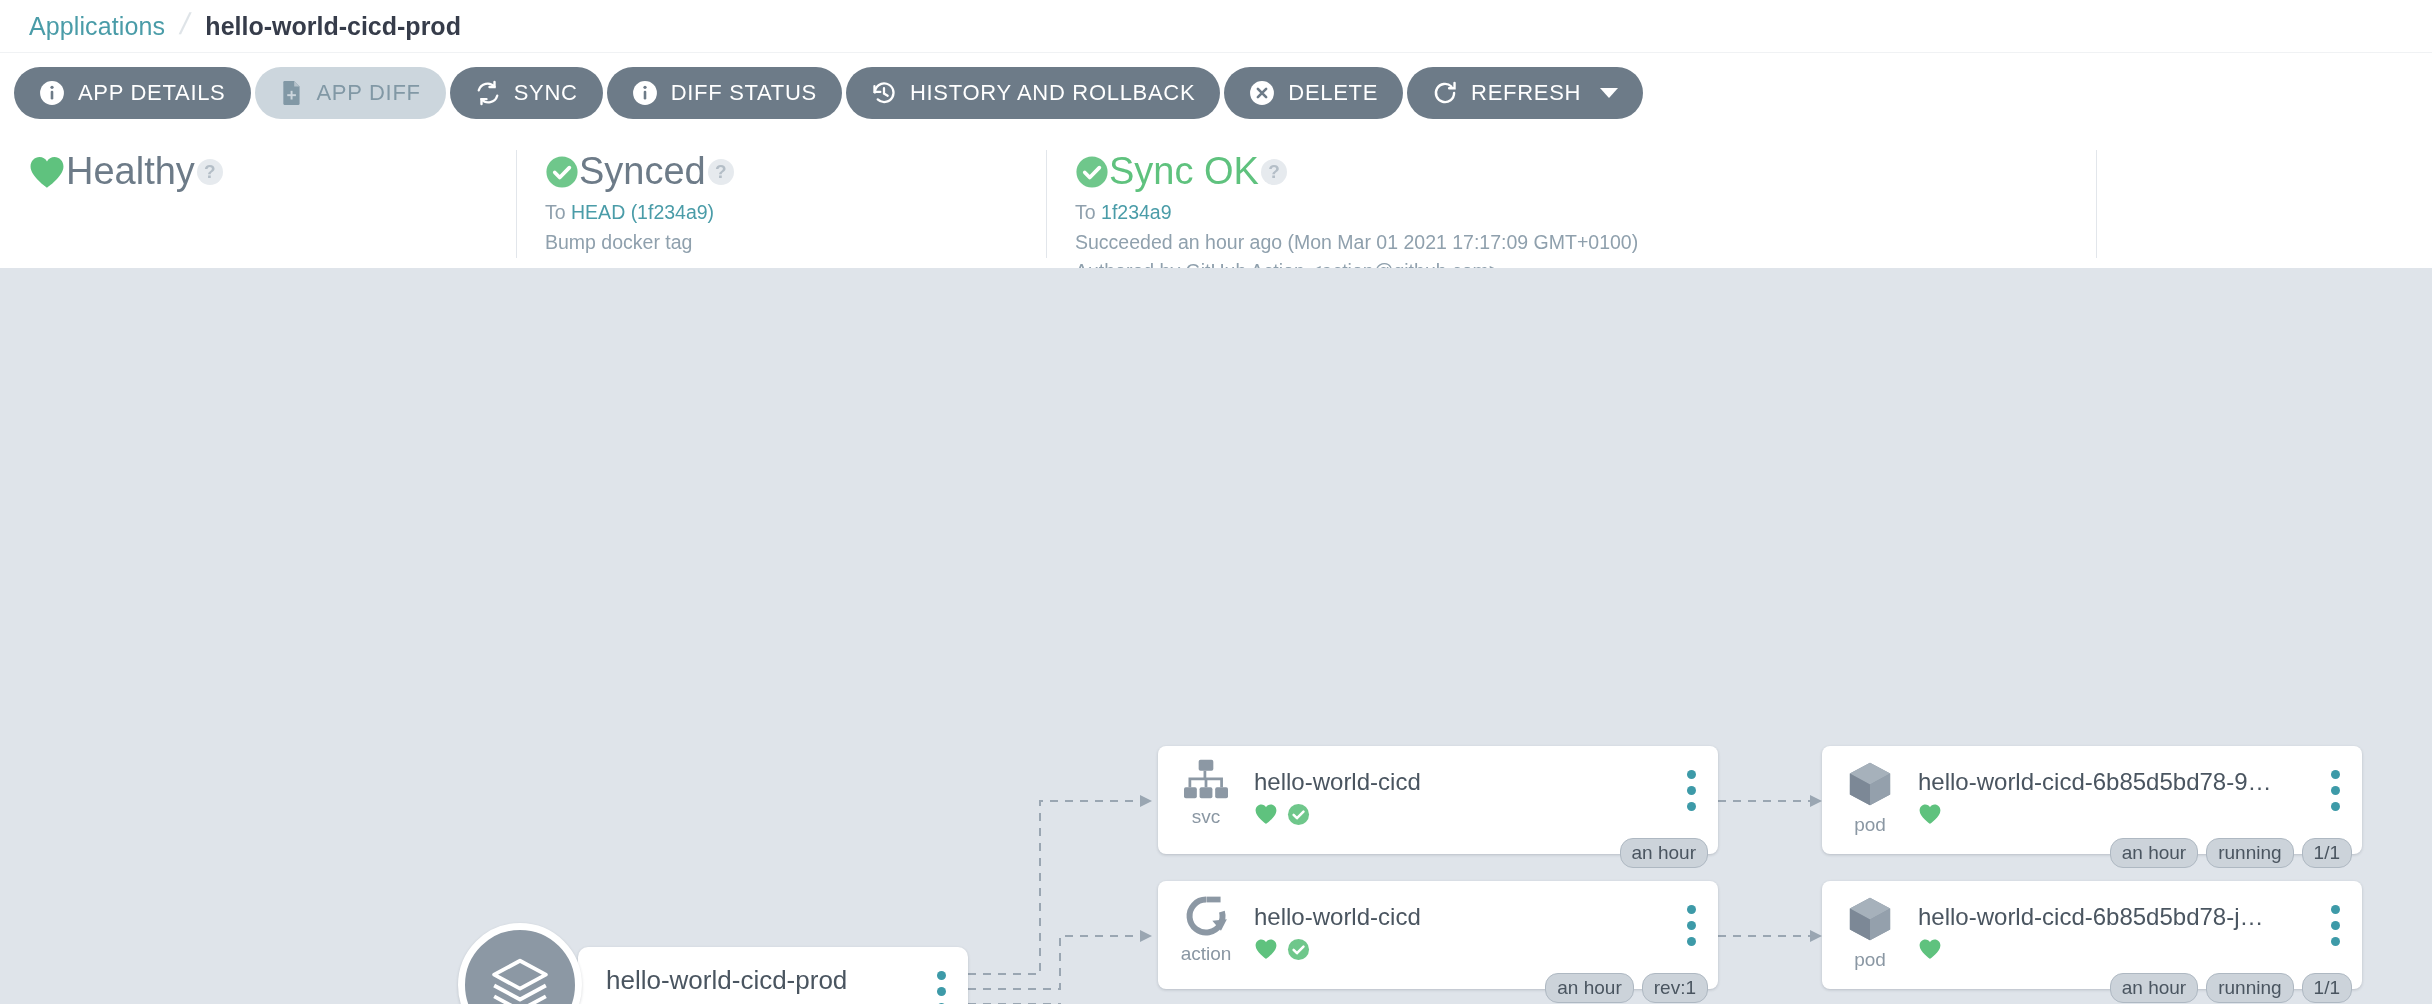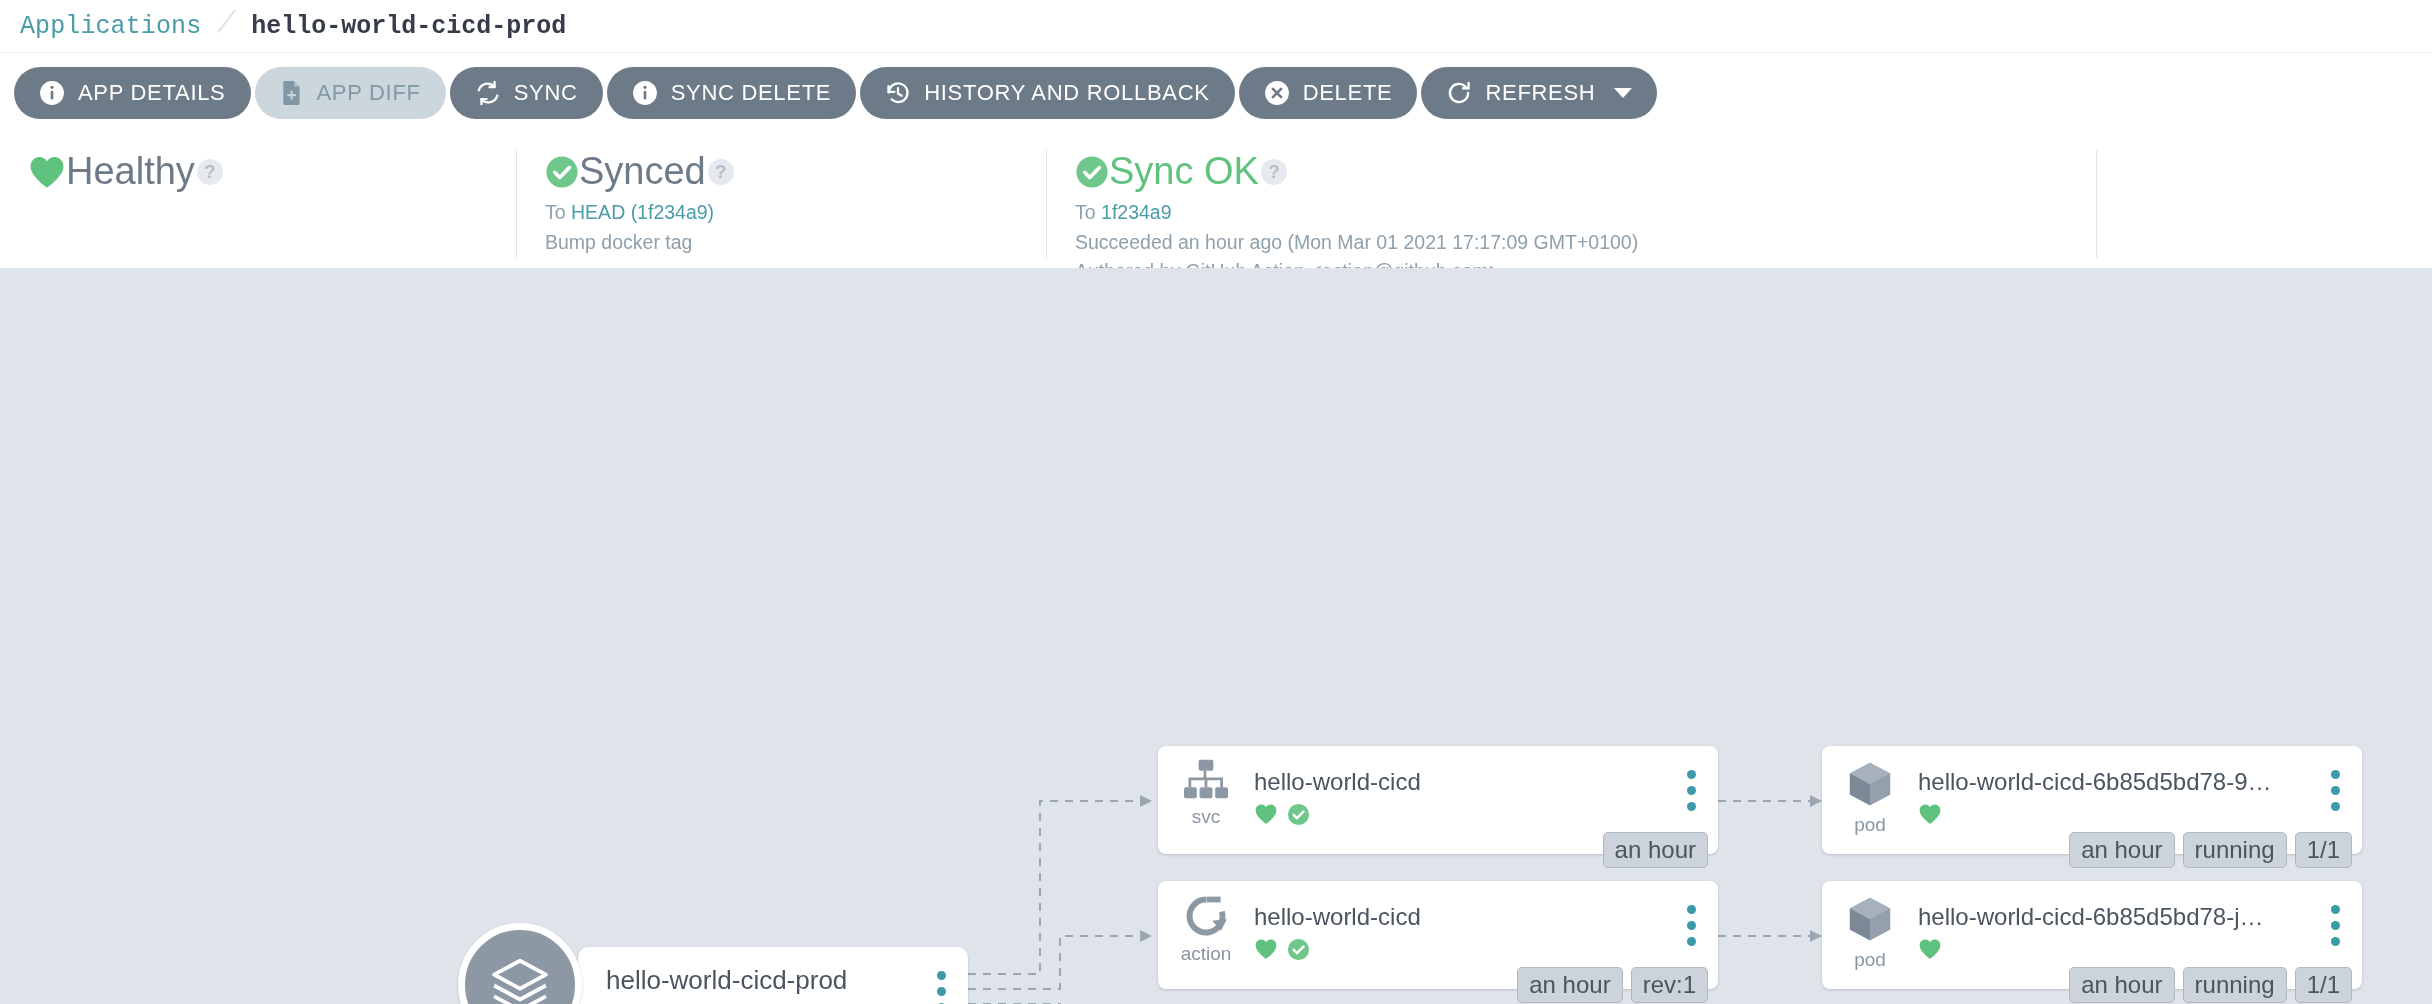--- a/index.html
+++ b/index.html
@@ -5,21 +5,21 @@
   * { box-sizing: border-box; margin: 0; padding: 0; }
   html, body {
     width: 2432px; height: 1004px;
     font-family: "Liberation Sans", sans-serif;
     background: #ffffff; overflow: hidden;
   }
 
   
   .breadcrumb-bar {
     height: 52px; display: flex; align-items: center;
-    padding-left: 20px; background: #fff; font-family: Liberation Mono, monospace;
+    padding-left: 29px; background: #fff;
   }
   .bc-link { color: #4a9ca8; font-size: 25px; letter-spacing: .1px; cursor: pointer; }
   .bc-sep {
     color: #dfe4e8; font-size: 30px; margin: 0 16px 4px 16px;
     font-weight: 300; transform: skewX(-12deg); display: inline-block;
   }
   .bc-current { color: #363c4a; font-size: 25px; font-weight: bold; }
 
   
   .toolbar-wrap { border-top: 1px solid #f0f2f4; background: #fff; height: 84px; }
@@ -85,21 +85,21 @@
 
   .kebab {
     position: absolute; right: 22px; top: 24px;
     display: flex; flex-direction: column; gap: 7px; cursor: pointer;
   }
   .kebab i { width: 9px; height: 9px; border-radius: 50%; background: #3d9aa8; display: block; }
 
   .chips { position: absolute; display: flex; gap: 8px; }
   .chip {
     background: #ccd3da; border: 1px solid #aeb8c2; color: #4a5560;
-    border-radius: 5px; font-size: 24px; padding: 3px 11px; white-space: nowrap;
+    border-radius: 13px; font-size: 19px; padding: 3px 11px; white-space: nowrap;
   }
 
   
   .app-node { left: 578px; top: 679px; width: 390px; height: 84px; border-radius: 10px; }
   .app-circle {
     position: absolute; left: -120px; top: -24px;
     width: 124px; height: 124px; border-radius: 50%;
     background: #8c98a4; border: 7px solid #fff;
     display: flex; align-items: center; justify-content: center;
     box-shadow: 0 1px 3px rgba(50,60,72,.2);
@@ -156,21 +156,21 @@
     </button>
 
     <button class="btn">
       <span class="ic">
         <svg width="26" height="26" viewBox="0 0 24 24">
             <circle cx="12" cy="12" r="11" fill="#fff"></circle>
             <rect x="10.8" y="10" width="2.4" height="8" rx="1.1" fill="#6d7b88"></rect>
             <circle cx="12" cy="6.8" r="1.5" fill="#6d7b88"></circle>
           </svg>
       </span>
-      <span>SYNC DELETE</span>
+      <span>DIFF STATUS</span>
     </button>
 
     <button class="btn">
       <span class="ic">
         <svg width="26" height="26" viewBox="0 0 24 24" fill="none" stroke="#fff" stroke-width="2.1" stroke-linecap="round">
             <path d="M3.6 11.6a8.6 8.6 0 1 1 2.6 6.3"></path>
             <path d="M3.2 5.6v5.4h5.4"></path>
             <path d="M12 7.5v5l3.4 2"></path>
           </svg>
       </span>

